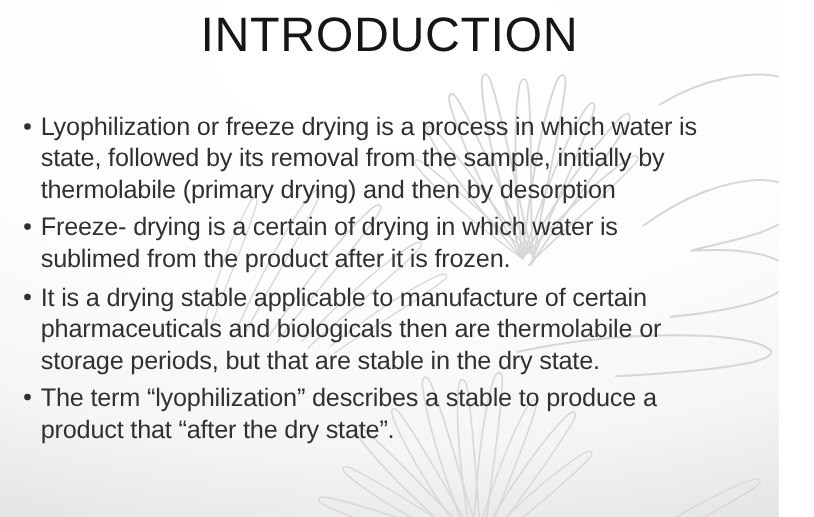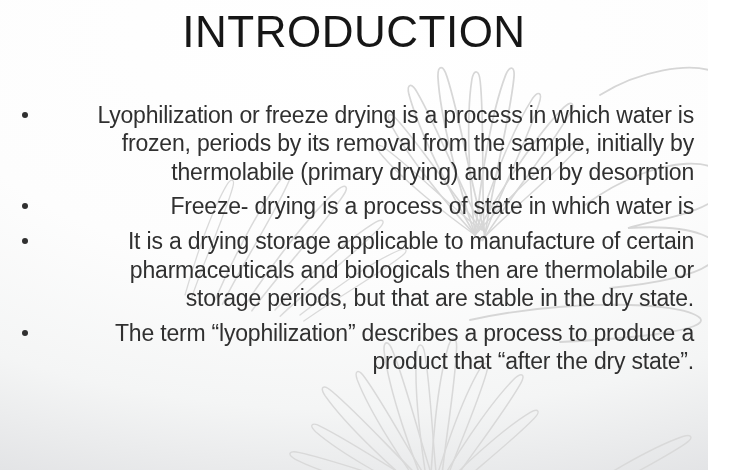--- a/index.html
+++ b/index.html
@@ -36,21 +36,20 @@
     position: relative;
     z-index: 2;
     list-style: none;
     margin: 43px 0 0 0;
     padding: 0 14px 0 16px;
   }
   .bullets li {
     display: flex;
     align-items: flex-start;
     margin-bottom: 6px;
-    text-align: right;
   }
   .dot {
     flex: 0 0 auto;
     width: 6px; height: 6px;
     margin: 11px 9px 0 6px;
     border-radius: 50%;
     background: #303030;
   }
   .btext { flex: 1 1 auto; }
   .bline {
@@ -113,40 +112,41 @@
     </g>
   </svg>
 
   <h1 class="title">INTRODUCTION</h1>
 
   <ul class="bullets">
     <li>
       <span class="dot"></span>
       <span class="btext">
         <span class="bline">Lyophilization or freeze drying is a process in which water is</span>
-        <span class="bline">frozen, periods by its removal from the sample, initially by</span>
+        <span class="bline">state, followed by its removal from the sample, initially by</span>
         <span class="bline">thermolabile (primary drying) and then by desorption</span>
       </span>
     </li>
     <li>
       <span class="dot"></span>
       <span class="btext">
-        <span class="bline">Freeze- drying is a process of state in which water is</span>
+        <span class="bline">Freeze- drying is a certain of drying in which water is</span>
+        <span class="bline">sublimed from the product after it is frozen.</span>
       </span>
     </li>
     <li>
       <span class="dot"></span>
       <span class="btext">
-        <span class="bline">It is a drying storage applicable to manufacture of certain</span>
+        <span class="bline">It is a drying stable applicable to manufacture of certain</span>
         <span class="bline">pharmaceuticals and biologicals then are thermolabile or</span>
         <span class="bline">storage periods, but that are stable in the dry state.</span>
       </span>
     </li>
     <li>
       <span class="dot"></span>
       <span class="btext">
-        <span class="bline">The term “lyophilization” describes a process to produce a</span>
+        <span class="bline">The term “lyophilization” describes a stable to produce a</span>
         <span class="bline">product that “after the dry state”.</span>
       </span>
     </li>
   </ul>
 
 </div>
 
 </body></html>

